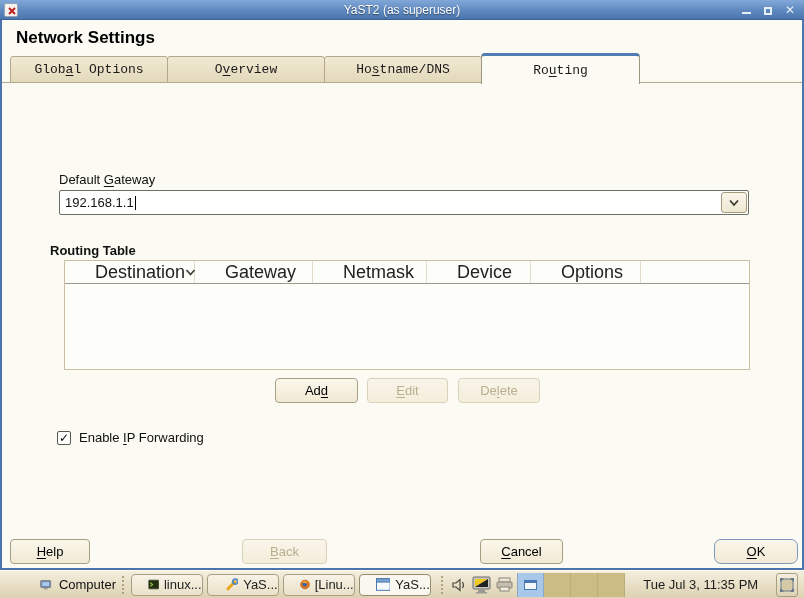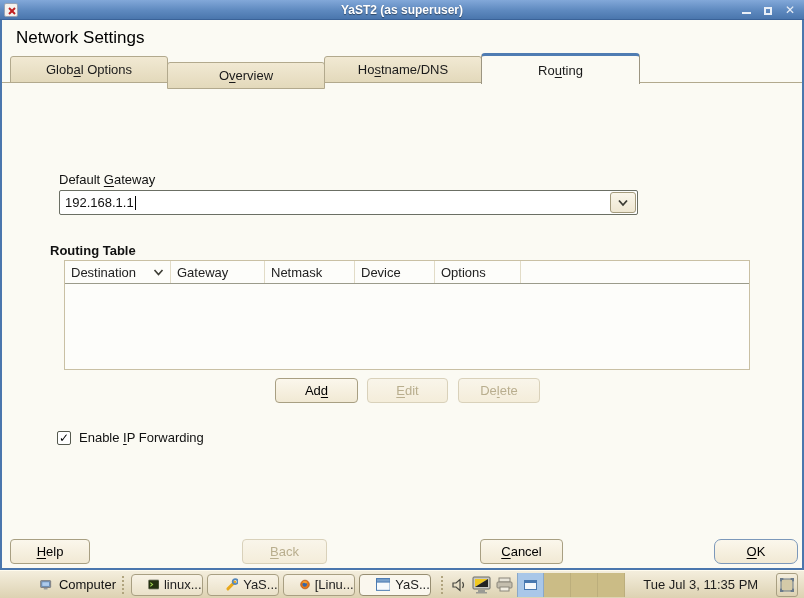--- a/index.html
+++ b/index.html
@@ -4,48 +4,48 @@
 <style>
   * { margin:0; padding:0; box-sizing:border-box; }
   html,body { width:804px; height:598px; }
   body { font-family:"Liberation Sans","DejaVu Sans",sans-serif; font-size:13px; color:#111; background:#fbfaf3; overflow:hidden; }
   .screen { width:804px; height:598px; display:flex; flex-direction:column; }
 
   
   .titlebar { height:20px; background:linear-gradient(#82a8d9, #5e89bf 55%, #4a76ad); display:flex; align-items:center; position:relative; border-bottom:1px solid #3a6298; flex:0 0 20px; }
   .titlebar-icon { width:14px; height:14px; margin-left:4px; background:#f4f2ee; border:1px solid #9aa4b4; border-radius:2px; position:relative; }
   .titlebar-icon svg { position:absolute; left:2px; top:2px; }
-  .titlebar-title { position:absolute; left:0; right:0; text-align:center; color:#fff; font-weight:bold; font-size:12px; text-shadow:0 1px 1px rgba(0,0,0,.45); }
+  .titlebar-title { position:absolute; left:0; right:0; text-align:center; color:#fff; font-weight:normal; font-size:12px; text-shadow:0 1px 1px rgba(0,0,0,.45); }
   .win-controls { margin-left:auto; display:flex; align-items:center; gap:10px; margin-right:8px; z-index:2; }
   .wc { width:12px; height:12px; display:flex; align-items:flex-end; justify-content:center; cursor:default; }
   .wc-min i { display:block; width:9px; height:0; border-bottom:2px solid #e9eff7; margin-bottom:2px; }
   .wc-max i { display:block; width:8px; height:8px; border:2px solid #e9eff7; margin-bottom:1px; }
   .wc-close { color:#e9eff7; font-weight:bold; font-size:12px; line-height:12px; align-items:center; }
 
   
   .dialog { flex:1 1 auto; position:relative; background:#fbfaf3; border-left:2px solid #4a76ad; border-right:2px solid #4a76ad; border-bottom:2px solid #4a76ad; }
-  .page-title { position:absolute; left:14px; top:8px; font-size:17px; font-weight:normal; color:#000; }
+  .page-title { position:absolute; left:14px; top:8px; font-size:17px; font-weight:bold; color:#000; }
 
   
   .tabline { position:absolute; left:0; right:0; top:62px; border-bottom:1px solid #b2a98d; }
-  .tab { position:absolute; top:36px; height:27px; background:linear-gradient(#f1e9d3, #e3d9bb); border:1px solid #b2a98d; border-radius:3px 3px 0 0; display:flex; align-items:center; justify-content:center; font-size:13px; color:#1a1a1a; cursor:default; z-index:1; }
+  .tab { position:absolute; top:36px; height:27px; background:linear-gradient(#f1e9d3, #e3d9bb); border:1px solid #b2a98d; border-radius:3px 3px 0 0; display:flex; align-items:center; justify-content:center; font-size:13px; color:#1a1a1a; cursor:default; z-index:1;font-family:Liberation Mono, monospace; }
   .tab.active { top:33px; height:31px; background:#fbfaf3; border:1px solid #9c9581; border-bottom:none; border-top:3px solid #4f7cb2; border-radius:4px 4px 0 0; z-index:3; }
   .u { text-decoration:underline; text-underline-offset:2px; }
 
   
   .dg-label { position:absolute; left:57px; top:152px; }
-  .combo { position:absolute; left:57px; top:170px; width:579px; height:25px; background:#fff; border:1px solid #6b6f64; border-radius:2px; display:flex; align-items:center; }
+  .combo { position:absolute; left:57px; top:170px; width:690px; height:25px; background:#fff; border:1px solid #6b6f64; border-radius:2px; display:flex; align-items:center; }
   .combo-text { padding-left:5px; }
   .caret { display:inline-block; width:1px; height:14px; background:#000; vertical-align:-2px; margin-left:1px; }
   .combo-btn { position:absolute; right:1px; top:1px; bottom:1px; width:26px; background:linear-gradient(#faf6ea,#efe7d2); border:1px solid #a49b7d; border-radius:3px; display:flex; align-items:center; justify-content:center; }
 
   .rt-label { position:absolute; left:48px; top:223px; font-weight:bold; }
   .rtable { position:absolute; left:62px; top:240px; width:686px; height:110px; background:#fdfdfa; border:1px solid #c9c0a4; }
   .rt-header { display:flex; height:23px; border-bottom:1px solid #9b9b8b; background:#fdfdfa; }
-  .rt-hcell { display:flex; align-items:center; padding-left:6px; border-right:1px solid #e2dcc7; font-size:13px; color:#222; position:relative; }
+  .rt-hcell { display:flex; align-items:center; padding-left:6px; border-right:1px solid #e2dcc7; font-size:18px; color:#222; position:relative;margin-left:24px; }
   .rt-hcell .sort { margin-left:auto; margin-right:6px; display:flex; align-items:center; }
   .rt-hfill { flex:1 1 auto; border-right:none; }
   .rt-body { height:86px; }
 
   
   .btn { position:absolute; height:25px; background:linear-gradient(#fbf7ec,#f1e9d4); border:1px solid #a89f82; border-radius:4px; display:flex; align-items:center; justify-content:center; font-size:13px; color:#000; cursor:default; }
   .btn.disabled { border-color:#d9d1ba; color:#b9ae8e; background:linear-gradient(#f9f5ea,#f4edda); }
   .btn.default-btn { border-color:#7c98ba;border-radius:7px; }
 
   
@@ -92,21 +92,21 @@
     </div>
   </div>
 
   <div class="dialog">
     <div class="page-title">Network Settings</div>
 
     <div class="tabline"></div>
     <div class="tab" style="left:8px; width:158px;">
       <span><span>Glob</span><span class="u">a</span><span>l Options</span></span>
     </div>
-    <div class="tab" style="left:165px; width:158px;margin-top:6px;">
+    <div class="tab" style="left:165px; width:158px;">
       <span><span>O</span><span class="u">v</span><span>erview</span></span>
     </div>
     <div class="tab" style="left:322px; width:158px;">
       <span><span>Ho</span><span class="u">s</span><span>tname/DNS</span></span>
     </div>
     <div class="tab active" style="left:479px; width:159px;">
       <span><span>Ro</span><span class="u">u</span><span>ting</span></span>
     </div>
 
     <div class="dg-label">

